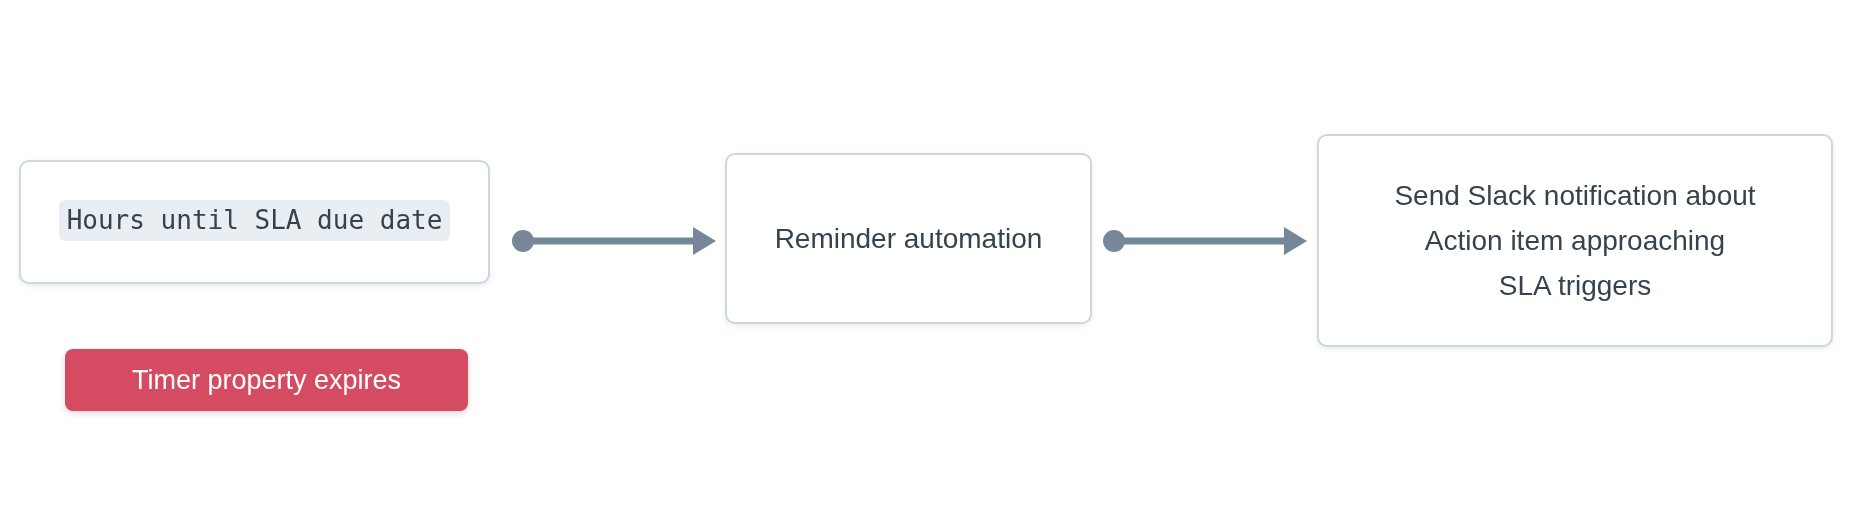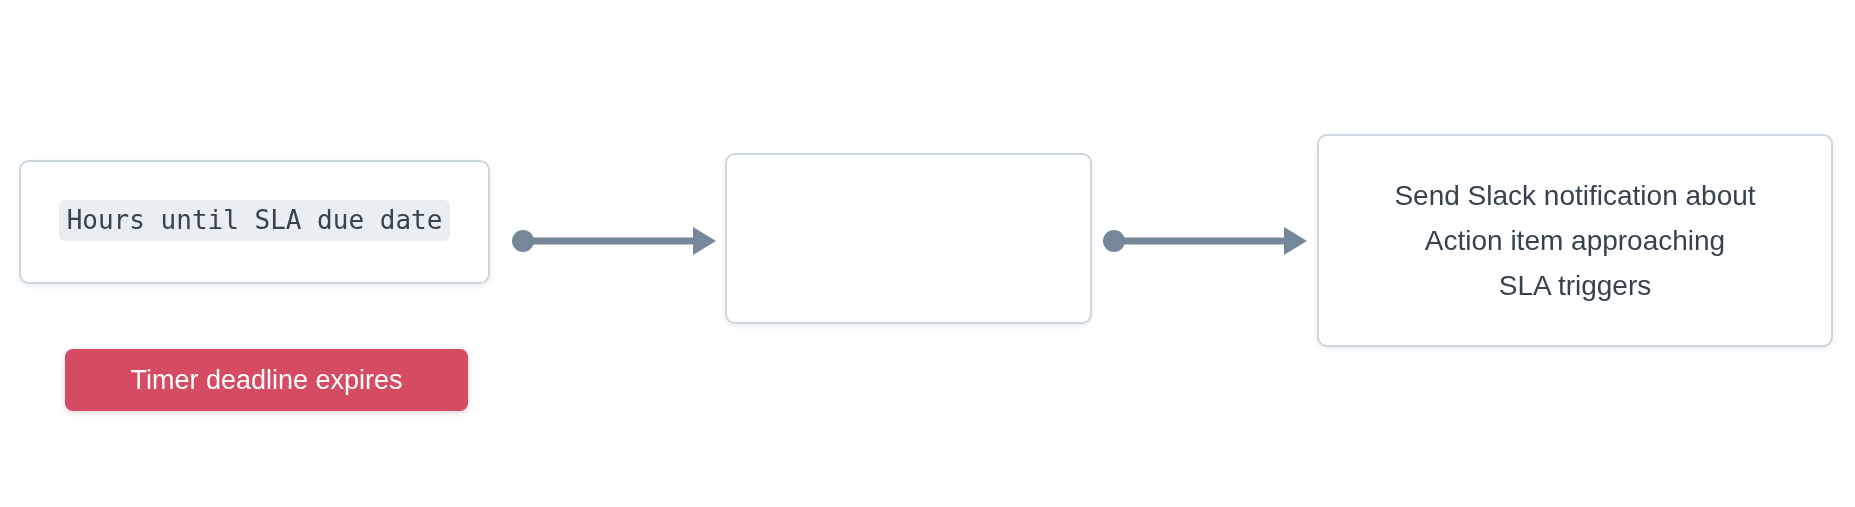--- a/index.html
+++ b/index.html
@@ -63,29 +63,30 @@
 </style>
 </head>
 <body>
 
 <div class="canvas">
 
   <div class="node node-trigger">
     <span class="code-chip">Hours until SLA due date</span>
   </div>
 
-  <div class="badge">Timer deadline expires</div>
+  <div class="badge">Timer property expires</div>
 
   <svg class="arrow arrow-1" viewBox="0 0 210 44">
     <circle cx="14" cy="22" r="11" fill="var(--connector)"></circle>
     <line x1="14" y1="22" x2="188" y2="22" stroke="var(--connector)" stroke-width="7" stroke-linecap="round"></line>
     <polygon points="184,8 207,22 184,36" fill="var(--connector)"></polygon>
   </svg>
 
   <div class="node node-automation">
+    <span class="node-line">Reminder automation</span>
   </div>
 
   <svg class="arrow arrow-2" viewBox="0 0 210 44">
     <circle cx="14" cy="22" r="11" fill="var(--connector)"></circle>
     <line x1="14" y1="22" x2="188" y2="22" stroke="var(--connector)" stroke-width="7" stroke-linecap="round"></line>
     <polygon points="184,8 207,22 184,36" fill="var(--connector)"></polygon>
   </svg>
 
   <div class="node node-action">
     <span class="node-line">Send Slack notification about</span>

